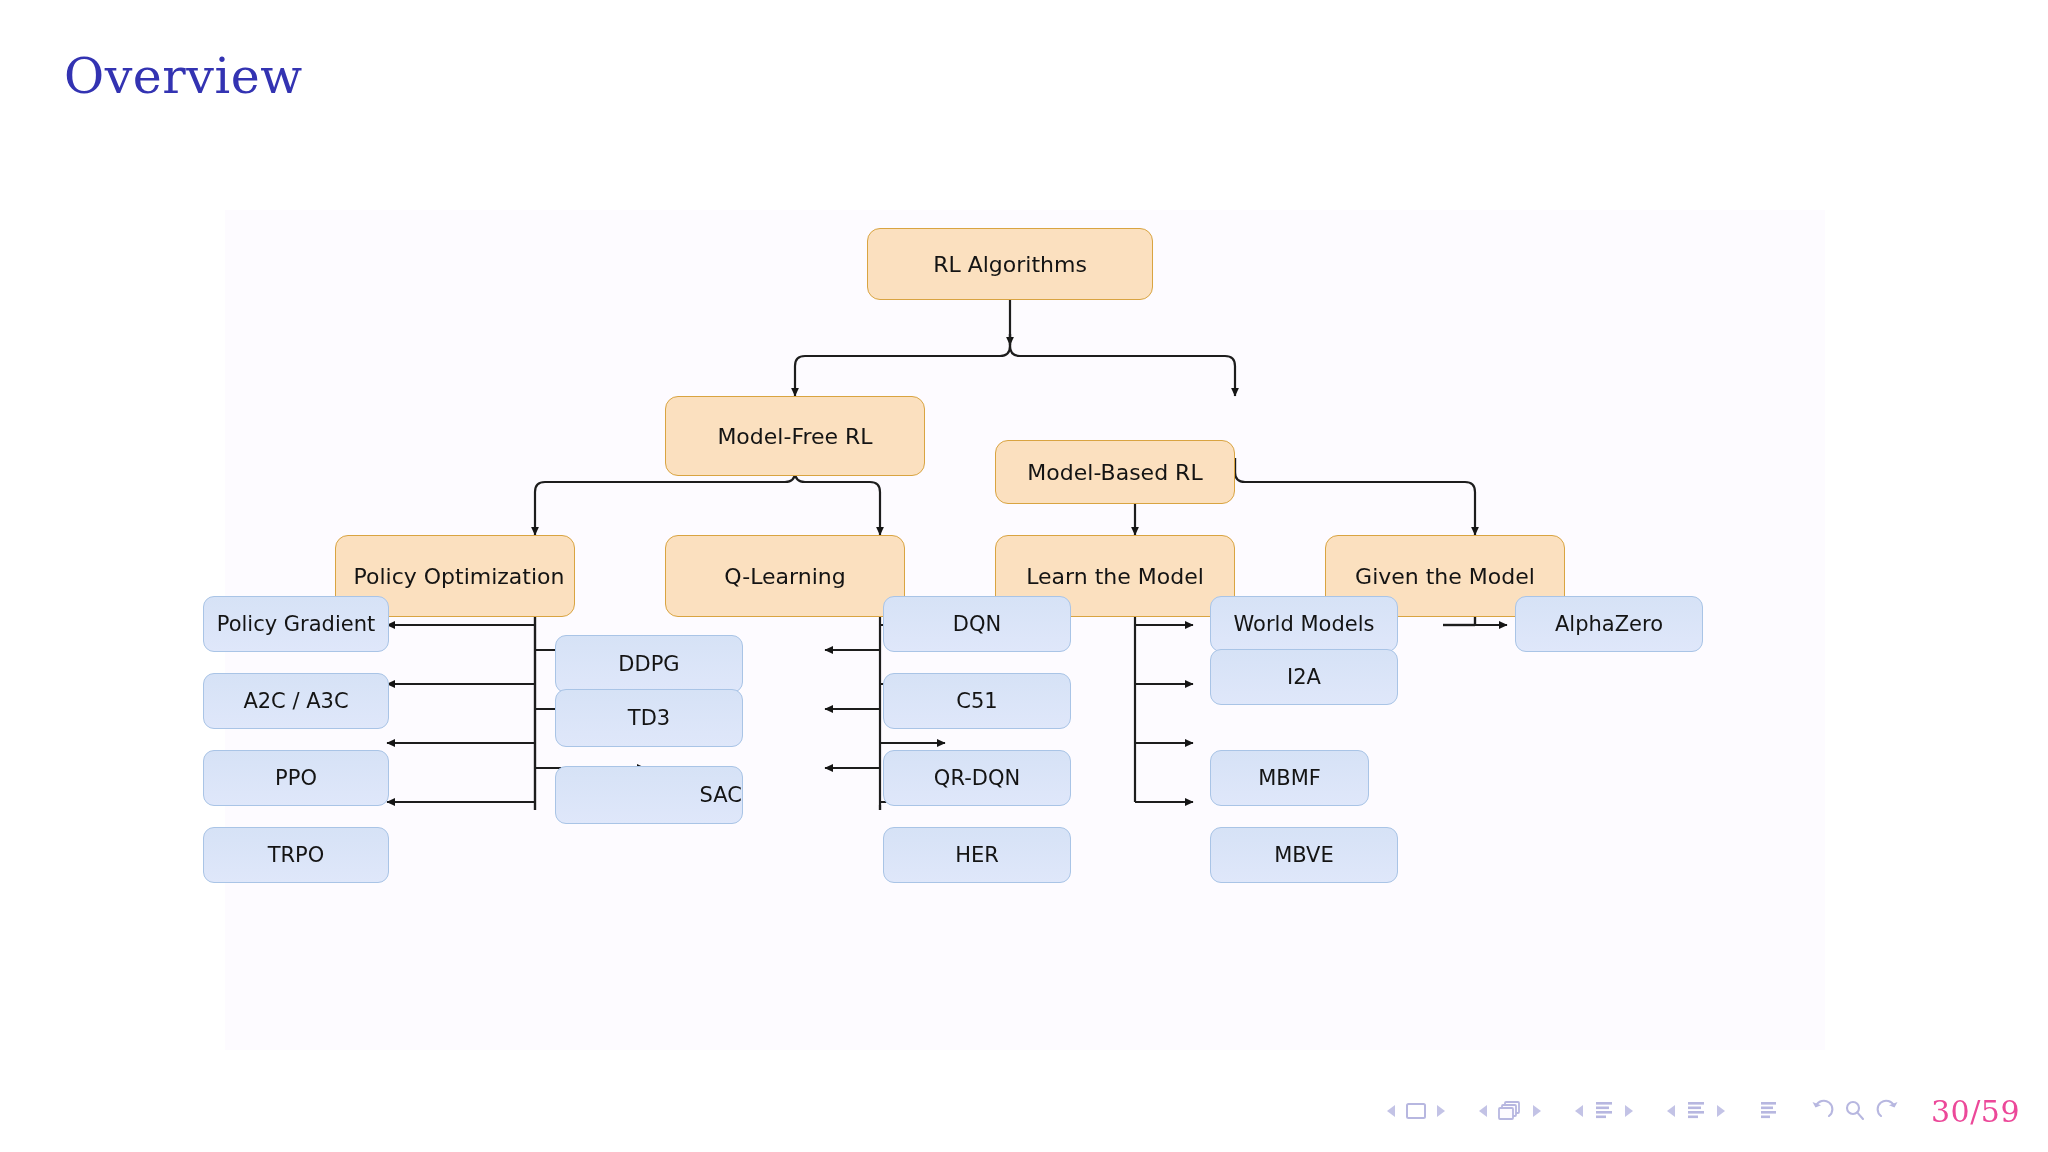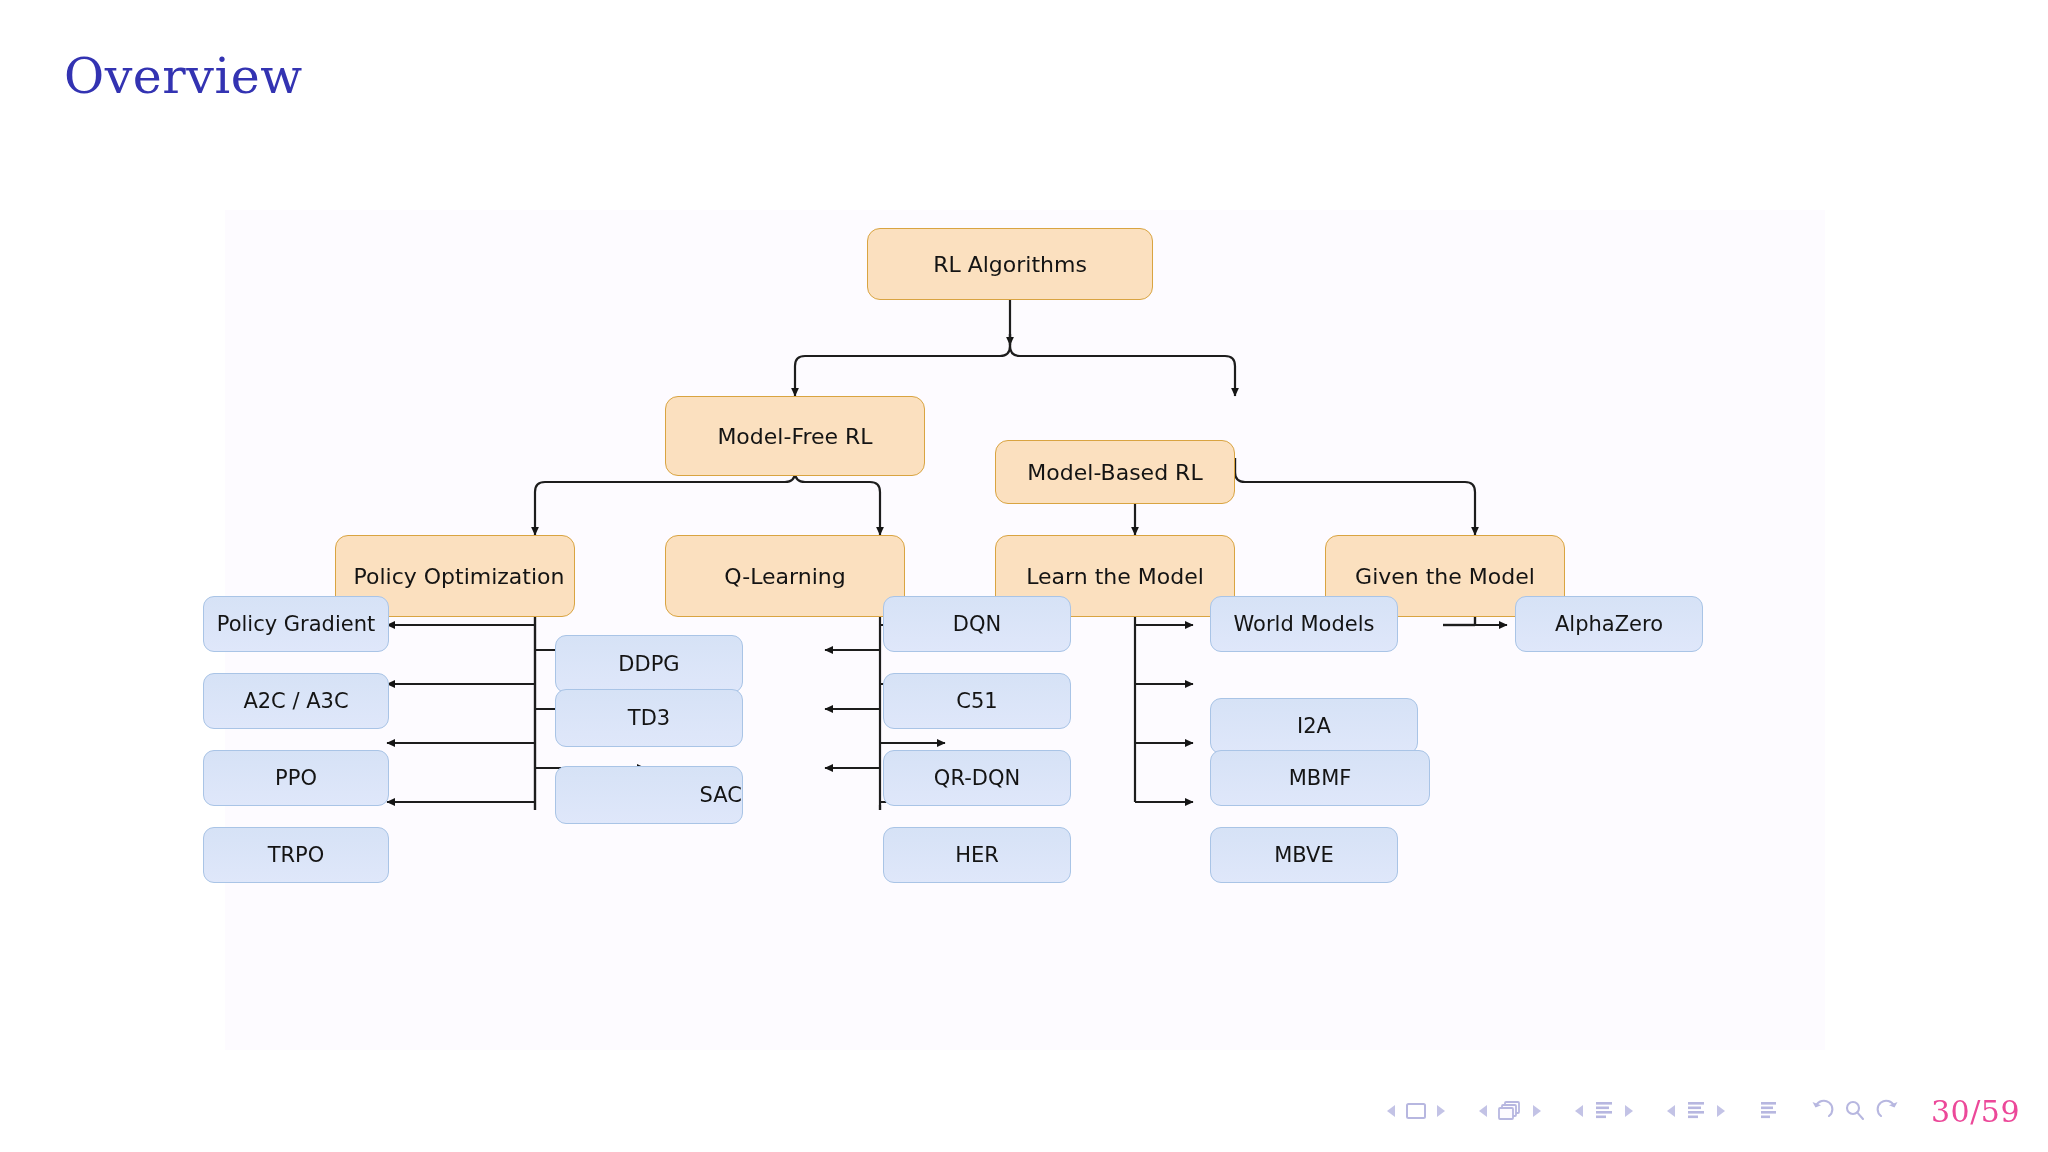--- a/index.html
+++ b/index.html
@@ -202,24 +202,24 @@
     <div class="node leaf" style="left:658px;top:540px;width:188px;height:56px;">
       <span>QR-DQN</span>
     </div>
     <div class="node leaf" style="left:658px;top:617px;width:188px;height:56px;">
       <span>HER</span>
     </div>
 
     <div class="node leaf" style="left:985px;top:386px;width:188px;height:56px;">
       <span>World Models</span>
     </div>
-    <div class="node leaf" style="left:985px;top:488px;width:208px;height:56px;">
+    <div class="node leaf" style="left:985px;top:439px;width:188px;height:56px;">
       <span>I2A</span>
     </div>
-    <div class="node leaf" style="left:985px;top:540px;width:220px;height:56px;justify-content:center;">
+    <div class="node leaf" style="left:985px;top:540px;width:159px;height:56px;justify-content:center;">
       <span>MBMF</span>
     </div>
     <div class="node leaf" style="left:985px;top:617px;width:188px;height:56px;">
       <span>MBVE</span>
     </div>
 
     <div class="node leaf" style="left:1290px;top:386px;width:188px;height:56px;">
       <span>AlphaZero</span>
     </div>
 

